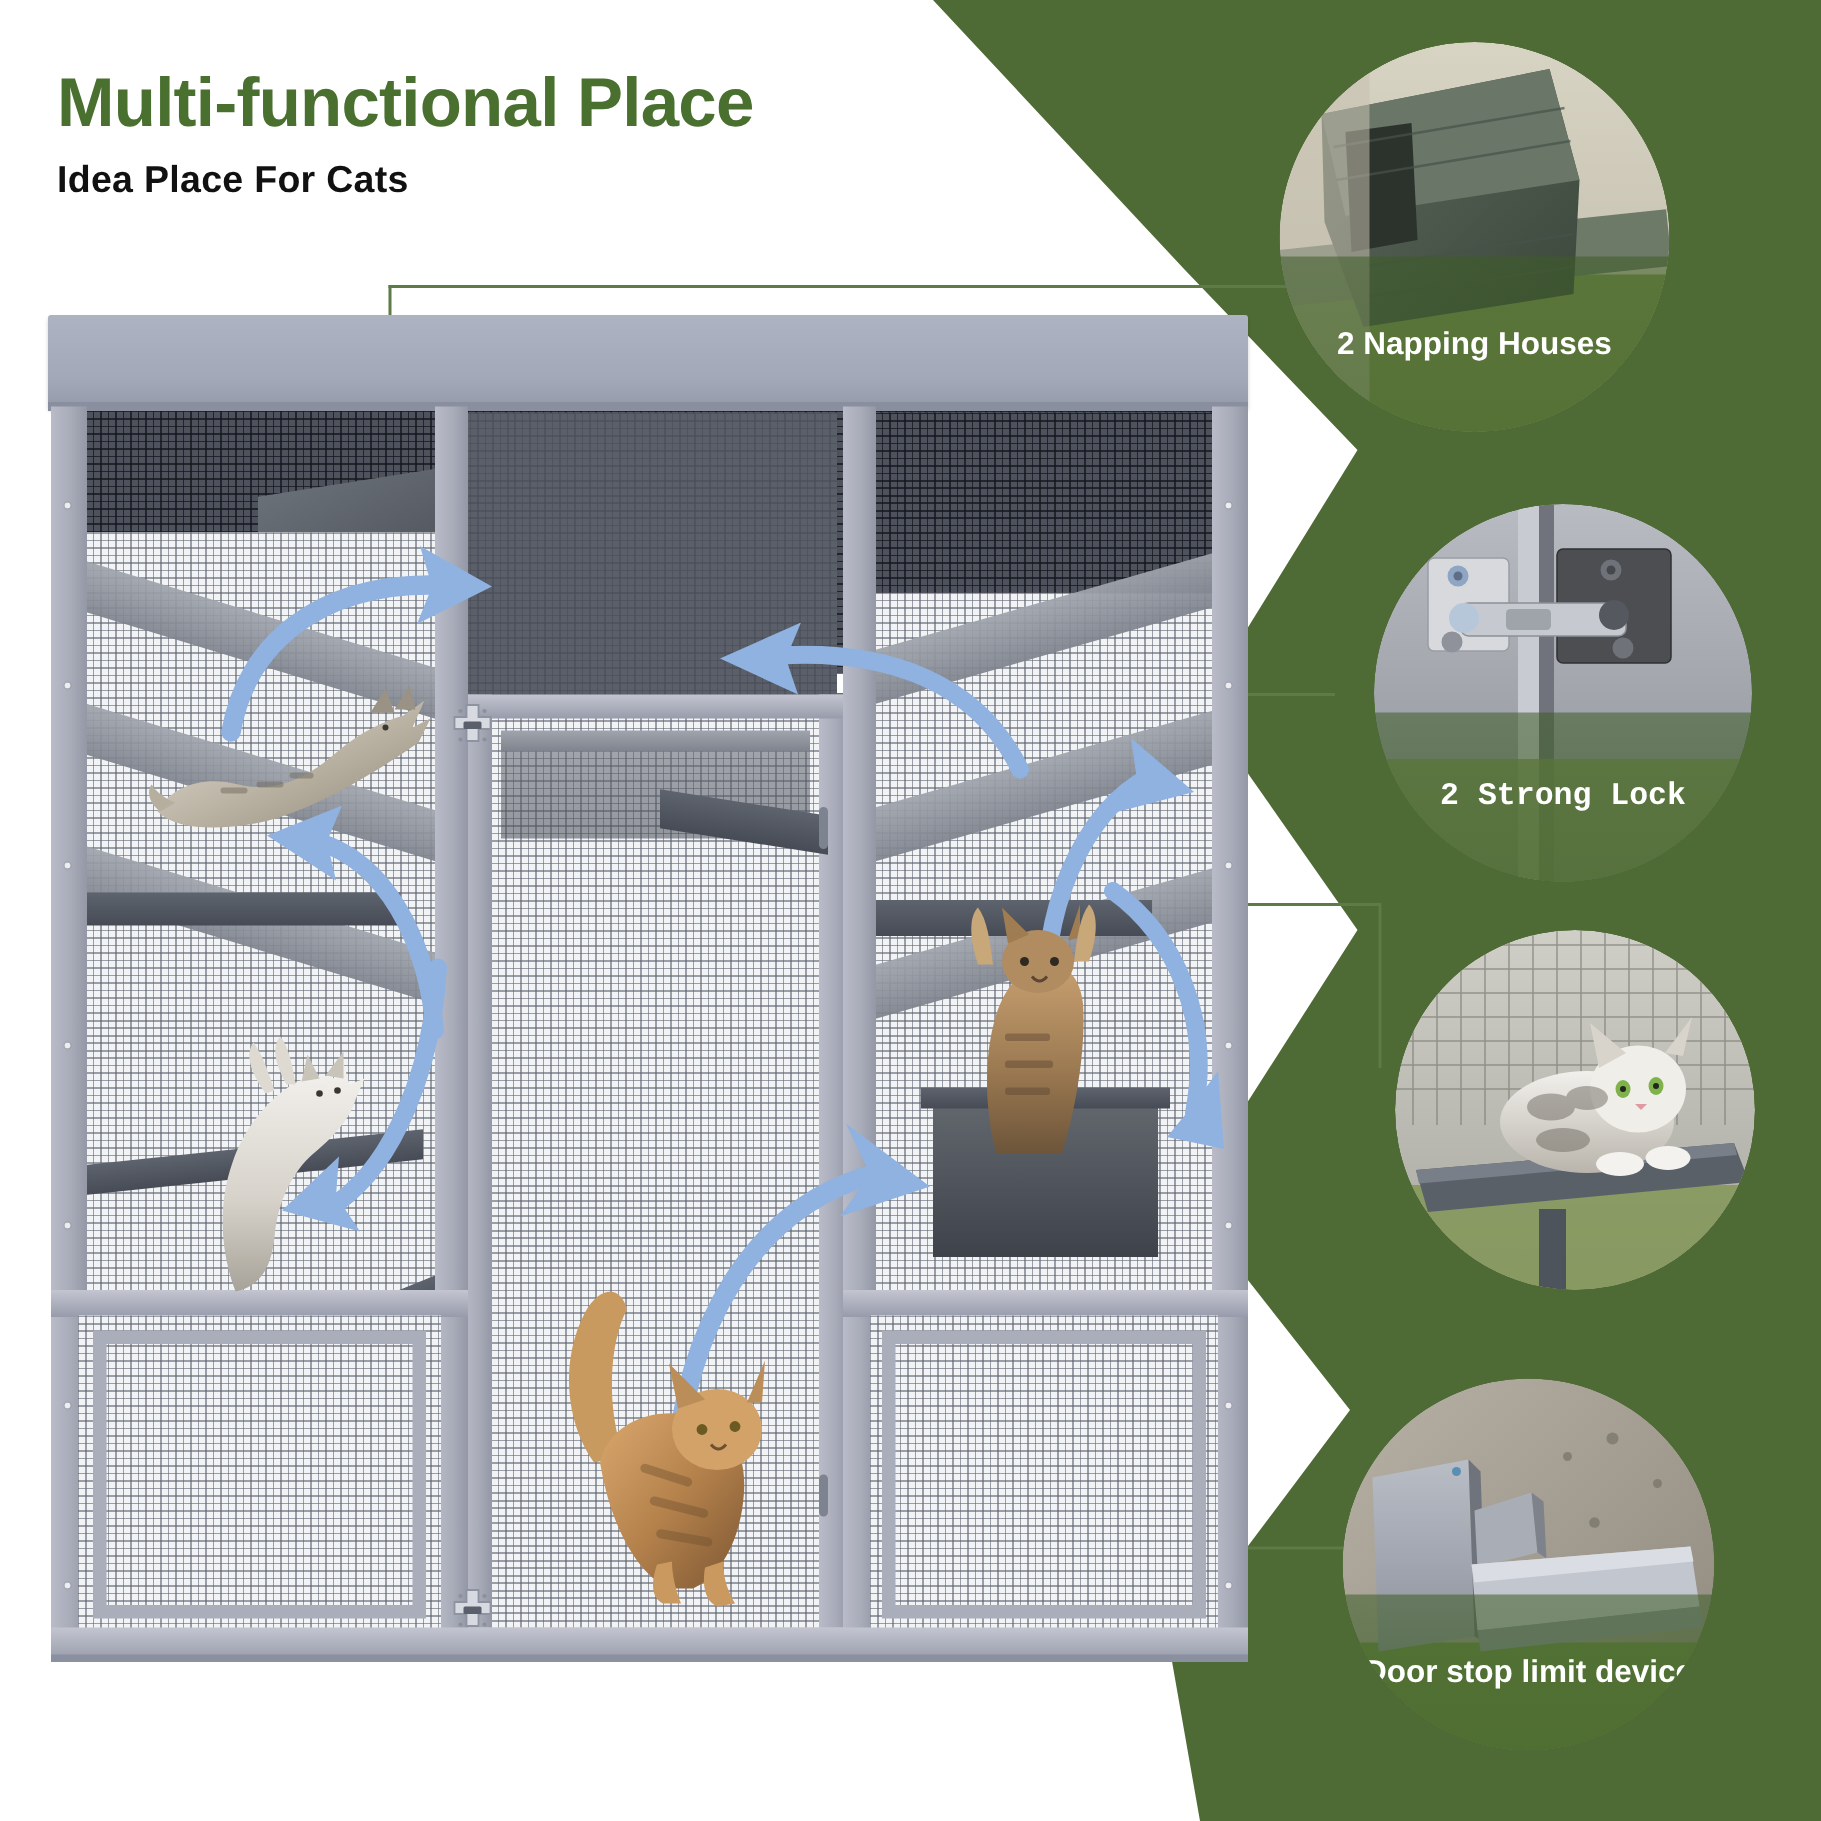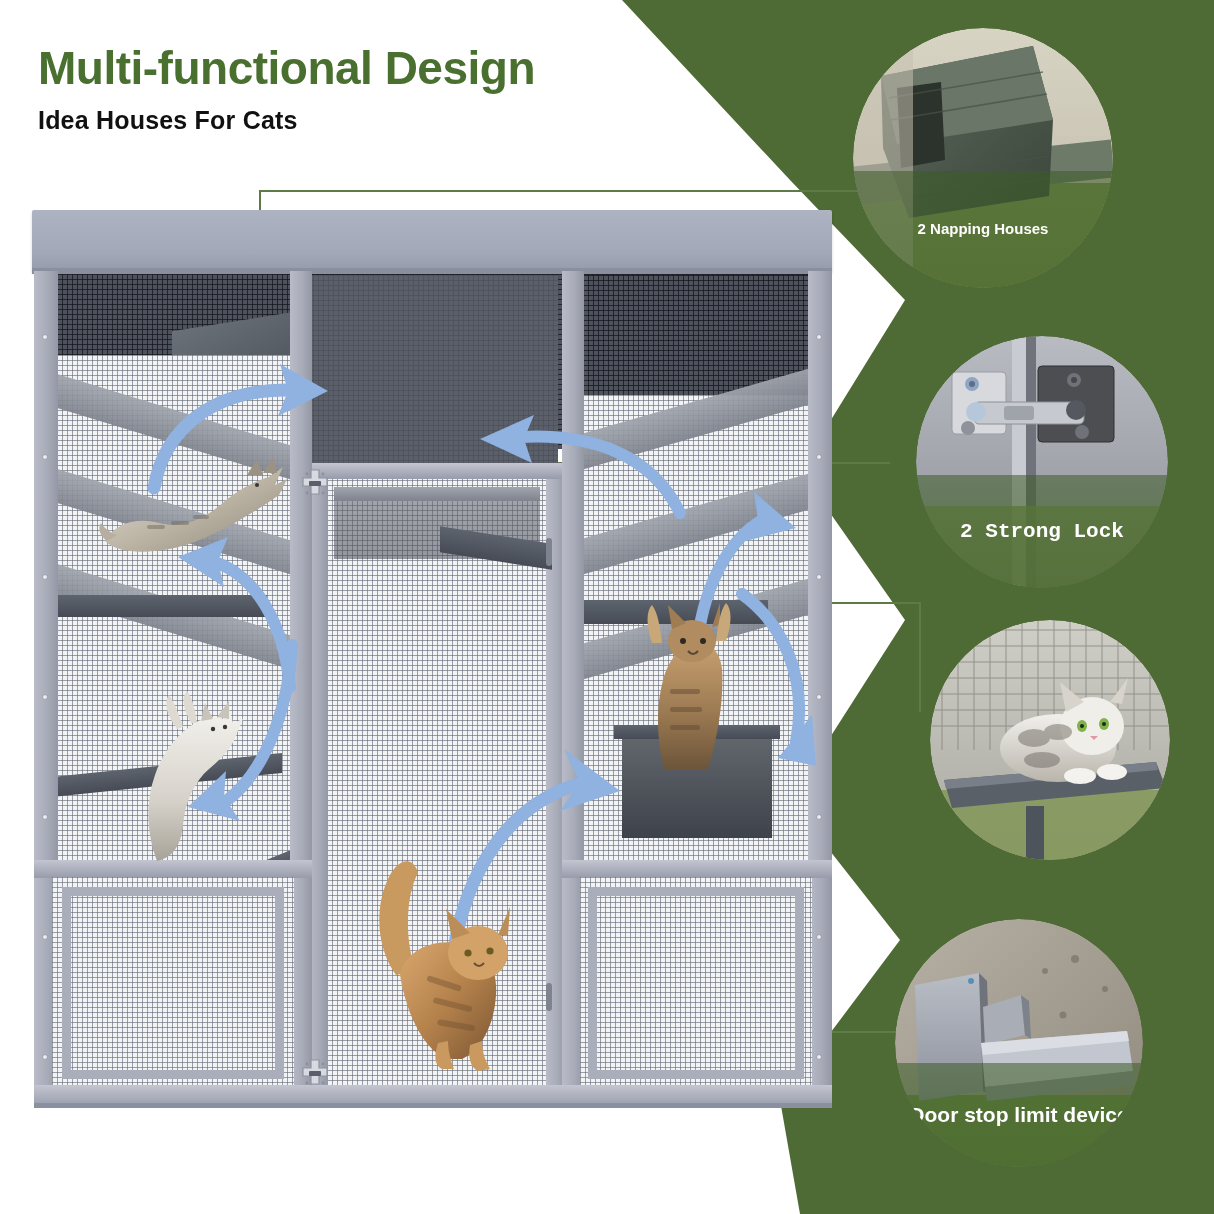--- a/index.html
+++ b/index.html
@@ -55,22 +55,22 @@
 </style>
 </head>
 <body>
 
 <div id="stage">
 
   <svg id="greenpanel" viewBox="0 0 1214 1214" preserveAspectRatio="none">
     <polygon id="greenpoly" points="622,0 1214,0 1214,1214 800,1214 780,1100 900,940 790,800 905,620 800,470 905,300 790,180" fill="#4f6b35"></polygon>
   </svg>
 
-  <div id="title" style="color: rgb(74, 112, 48);">Multi-functional Design</div>
-  <div id="subtitle" style="color: rgb(17, 17, 17);">Idea Houses For Cats</div>
+  <div id="title" style="color: rgb(74, 112, 48);">Multi-functional Place</div>
+  <div id="subtitle" style="color: rgb(17, 17, 17);">Idea Place For Cats</div>
 
   <div class="lead v" style="left: 259px; top: 190px; height: 470px; background: rgb(93, 122, 71);"></div>
   <div class="lead h" style="left: 259px; top: 190px; width: 612px; background: rgb(93, 122, 71);"></div>
 
   <div class="lead h" style="left: 330px; top: 462px; width: 560px; background: rgb(93, 122, 71);"></div>
   <div class="dot" style="left: 318px; top: 456px; background: rgb(46, 125, 34);"></div>
 
   <div class="lead h" style="left: 630px; top: 602px; width: 290px; background: rgb(93, 122, 71);"></div>
   <div class="lead v" style="left: 919px; top: 602px; height: 110px; background: rgb(93, 122, 71);"></div>
   <div class="dot" style="left: 617px; top: 596px; background: rgb(46, 125, 34);"></div>
@@ -347,21 +347,21 @@
         <path d="M44 60 L88 54 L92 132 L48 140 Z" fill="#2c332c"></path>
         <g stroke="#48524a" stroke-width="1.6" opacity=".7">
           <line x1="36" y1="70" x2="190" y2="44"></line>
             <line x1="38" y1="92" x2="194" y2="66"></line>
           <line x1="56" y1="150" x2="196" y2="128"></line>
             <line x1="56" y1="170" x2="196" y2="150"></line>
         </g>
         <rect x="0" y="0" width="60" height="260" fill="#c4c0ae" opacity=".55"></rect>
       </g>
     </svg>
-    <div class="cap" style="font-size:15px;">2 Napping Houses</div>
+    <div class="cap" style="font-size:21px;">2 Napping Houses</div>
   </div>
 
   <div class="callout" style="left:916px;top:336px;width:252px;height:252px;font-family:Liberation Mono, monospace;">
     <svg class="photo" viewBox="0 0 252 252">
       <defs>
           <clipPath id="c2">
             <circle cx="126" cy="126" r="126"></circle>
           </clipPath>
         <linearGradient id="g2a" x1="0" y1="0" x2="0" y2="1">
           <stop offset="0%" stop-color="#b9bbc2"></stop>

